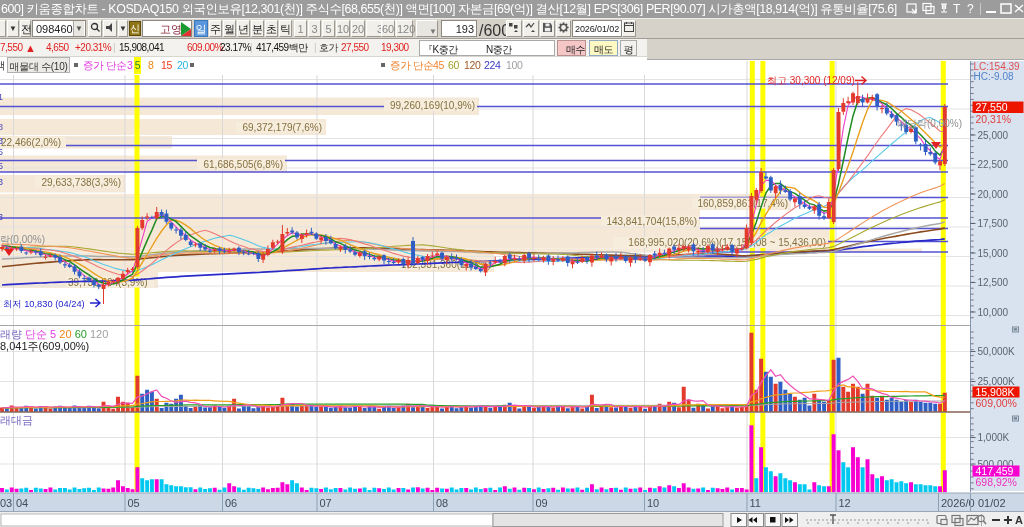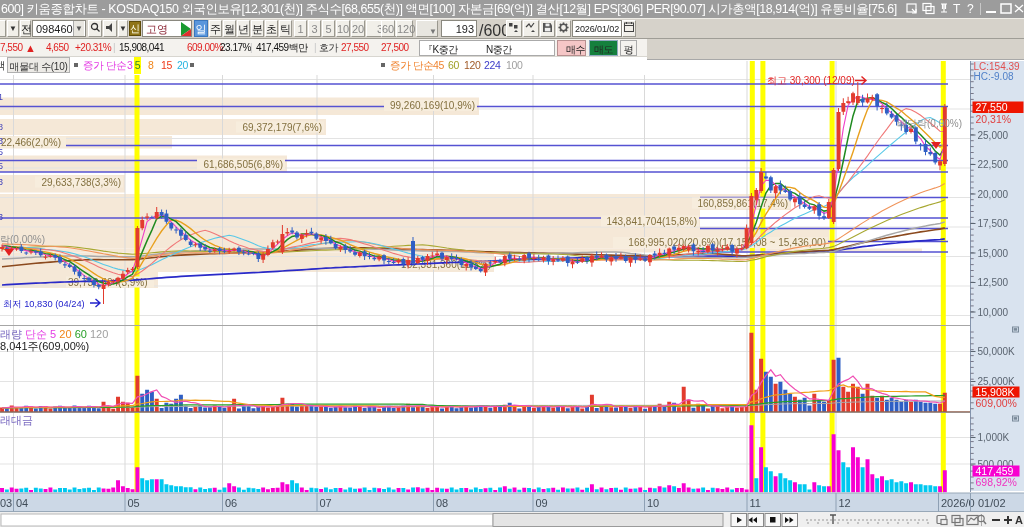--- a/index.html
+++ b/index.html
@@ -38,21 +38,21 @@
 <div class="fld" style="left:32px;width:54px;padding-left:3px">098460<span style="position:absolute;right:1px;top:0;width:11px;height:15px;background:#e8e6e0;border-left:1px solid #aaa;font-size:8px;text-align:center;color:#555">▼</span></div>
 <div class="btn" style="left:88px;width:14px"><svg width="10" height="11">
         <circle cx="4.5" cy="4.5" r="3" fill="none" stroke="#333" stroke-width="1.3"></circle>
         <path d="M6.5,6.5 l3,3" stroke="#333" stroke-width="1.3"></path>
       </svg></div>
 <div class="btn" style="left:103px;width:14px"><svg width="11" height="11">
         <path d="M1,4 h3 l3,-3 v9 l-3,-3 h-3 Z" fill="#444"></path>
       </svg></div>
 <div class="btn" style="left:118px;width:10px;font-size:8px;color:#333">▼</div>
 <div class="abs" style="top:2px;left:129px;width:12px;height:15px;background:#8f7418;border:1px solid #5f4c08;color:#ffe;font-size:10px;line-height:14px;text-align:center">신</div>
-<div class="fld" style="left:142px;width:50px;padding-left:3px;color:#8b2635">고영</div>
+<div class="fld" style="left:142px;width:50px;padding-left:17px;color:#8b2635">고영</div>
 <svg class="abs" style="top:3px;left:180px" width="12" height="14">
       <path d="M1,0 L11,7 L1,14 Z" fill="#1a9a30"></path>
       <path d="M1,14 L11,7 L11,14 Z" fill="#e03030"></path>
     </svg>
 <div class="btn" style="left:194px;width:14px;background:#5a96dc;color:#fff;border-color:#3a76bc">일</div>
 <div class="btn" style="left:209px;width:13px">주</div>
 <div class="btn" style="left:223px;width:13px">월</div>
 <div class="btn" style="left:237px;width:13px">년</div>
 <div class="btn" style="left:251px;width:13px">분</div>
 <div class="btn" style="left:265px;width:13px">초</div>
@@ -112,24 +112,24 @@
 <span class="pt r" style="left:75px">+20.31%</span>
 <span class="pt" style="left:113px;color:#c8c8c8">|</span>
 <span class="pt" style="left:119px;color:#111">15,908,041</span>
 <span class="pt r" style="left:187px">609.00%</span>
 <span class="pt" style="left:220px;color:#111">23.17%</span>
 <span class="pt" style="left:250px;color:#c8c8c8">|</span>
 <span class="pt" style="left:256px;color:#111">417,459백만</span>
 <span class="pt" style="left:314px;color:#c8c8c8">|</span>
 <span class="pt" style="left:319px;color:#333">호가</span>
 <span class="pt r" style="left:341px">27,550</span>
-<span class="pt r" style="left:381px">27,500</span>
+<span class="pt r" style="left:381px">19,300</span>
 <span class="pt" style="left:419px;width:136px;height:16px;top:1px;background:#fff;border:1px solid #aaa;color:#222"><span style="padding-left:3px">『K중간</span><span style="position:absolute;left:66px">N중간</span></span>
 <span class="pt" style="left:557px;width:29px;height:16px;top:1px;background:#f5c6c6;border:1px solid #b89090;text-align:right;color:#222">매수</span>
-<span class="pt" style="left:589px;width:29px;height:16px;top:1px;background:#15803d;border:1px solid #90a8c0;text-align:center;color:#222">매도</span>
+<span class="pt" style="left:589px;width:29px;height:16px;top:1px;background:#fef9c3;border:1px solid #90a8c0;text-align:center;color:#222">매도</span>
 <span class="pt" style="left:620px;width:17px;height:16px;top:1px;background:#f4f2ee;border:1px solid #aaa;text-align:center;color:#222">평</span>
 </div>
 <div class="leg chrome">
 <span class="pt" style="left:-5px;color:#333">액</span>
 <span class="pt" style="left:7px;width:63px;height:16px;background:#eceae6;border:1px solid #b0b0b0;color:#333;text-align:center;font-size:10px">매물대 수(10)</span>
 <span class="pt" style="left:74px;top:6px;width:4px;height:4px;background:#666"></span>
 <span class="pt" style="left:83px;color:#e43ce4">증가 단순</span>
 <span class="pt" style="left:127px;color:#e43ce4">3</span>
 <span class="pt" style="left:134px;width:7px;background:#ffff00;color:#2a8a2a;text-align:center">5</span>
 <span class="pt" style="left:148px;color:#f08418">8</span>

